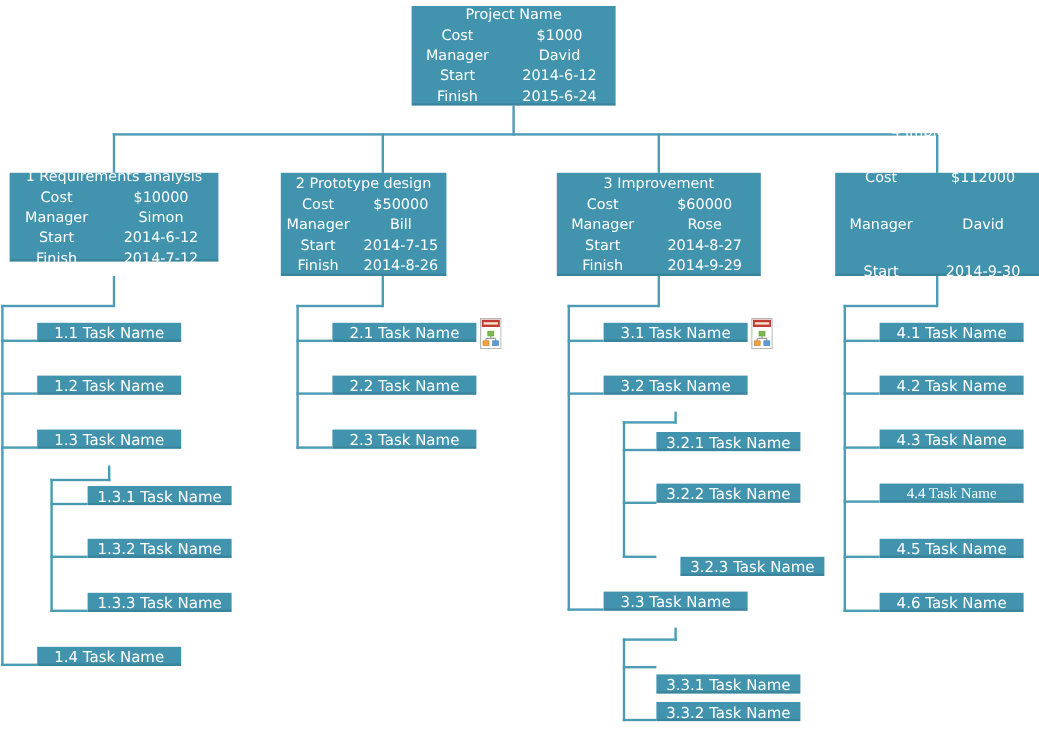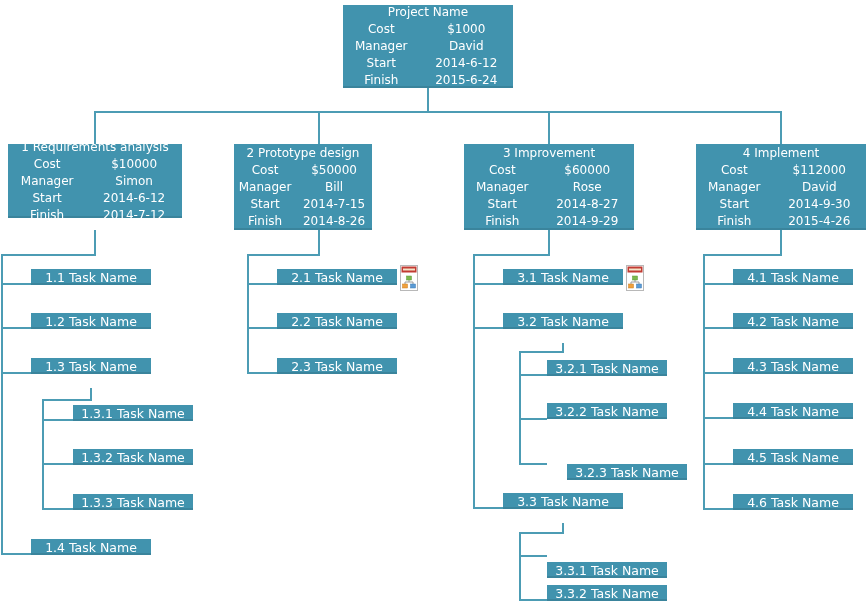--- a/index.html
+++ b/index.html
@@ -167,21 +167,21 @@
     <div class="field-row">
       <span class="field-label">Start</span>
       <span class="field-value">2014-8-27</span>
     </div>
     <div class="field-row">
       <span class="field-label">Finish</span>
       <span class="field-value">2014-9-29</span>
     </div>
   </div>
 
-  <div class="node header-node" style="left:696px;top:144px;width:170px;height:86px;">
+  <div class="node header-node" style="left:696px;top:144px;width:170px;height:86px;gap:22px;">
     <div class="node-title">4 Implement</div>
     <div class="field-row">
       <span class="field-label">Cost</span>
       <span class="field-value">$112000</span>
     </div>
     <div class="field-row">
       <span class="field-label">Manager</span>
       <span class="field-value">David</span>
     </div>
     <div class="field-row">
@@ -211,21 +211,21 @@
   <div class="node task-node" style="left:547px;top:360px;">3.2.1 Task Name</div>
   <div class="node task-node" style="left:547px;top:403px;">3.2.2 Task Name</div>
   <div class="node task-node" style="left:547px;top:464px;margin-left:20px;">3.2.3 Task Name</div>
   <div class="node task-node" style="left:503px;top:493px;">3.3 Task Name</div>
   <div class="node task-node" style="left:547px;top:541px;margin-top:21px;">3.3.1 Task Name</div>
   <div class="node task-node" style="left:547px;top:585px;">3.3.2 Task Name</div>
 
   <div class="node task-node" style="left:733px;top:269px;">4.1 Task Name</div>
   <div class="node task-node" style="left:733px;top:313px;">4.2 Task Name</div>
   <div class="node task-node" style="left:733px;top:358px;">4.3 Task Name</div>
-  <div class="node task-node" style="left:733px;top:403px;">4.4 Task Name</div>
+  <div class="node task-node" style="left:733px;top:403px;font-family:Liberation Serif, serif;">4.4 Task Name</div>
   <div class="node task-node" style="left:733px;top:449px;">4.5 Task Name</div>
   <div class="node task-node" style="left:733px;top:494px;">4.6 Task Name</div>
 
   <div class="attach-icon" style="left:400px;top:265px;">
     <svg width="18" height="26" viewBox="0 0 18 26" xmlns="http://www.w3.org/2000/svg">
       <rect x="0.5" y="0.5" width="17" height="25" fill="#ffffff" stroke="#b8b8b8"></rect>
       <rect x="1.5" y="1.5" width="15" height="6" fill="#C23B33"></rect>
       <rect x="3" y="3.5" width="12" height="2" fill="#f2e3c8"></rect>
       <path d="M9 15 v2 M5 17 h8 M5 17 v2 M13 17 v2" stroke="#9a9a9a" stroke-width="1" fill="none"></path>
       <rect x="6.5" y="11" width="5" height="4" fill="#7CB94F" stroke="#5f9a37" stroke-width="0.5"></rect>

